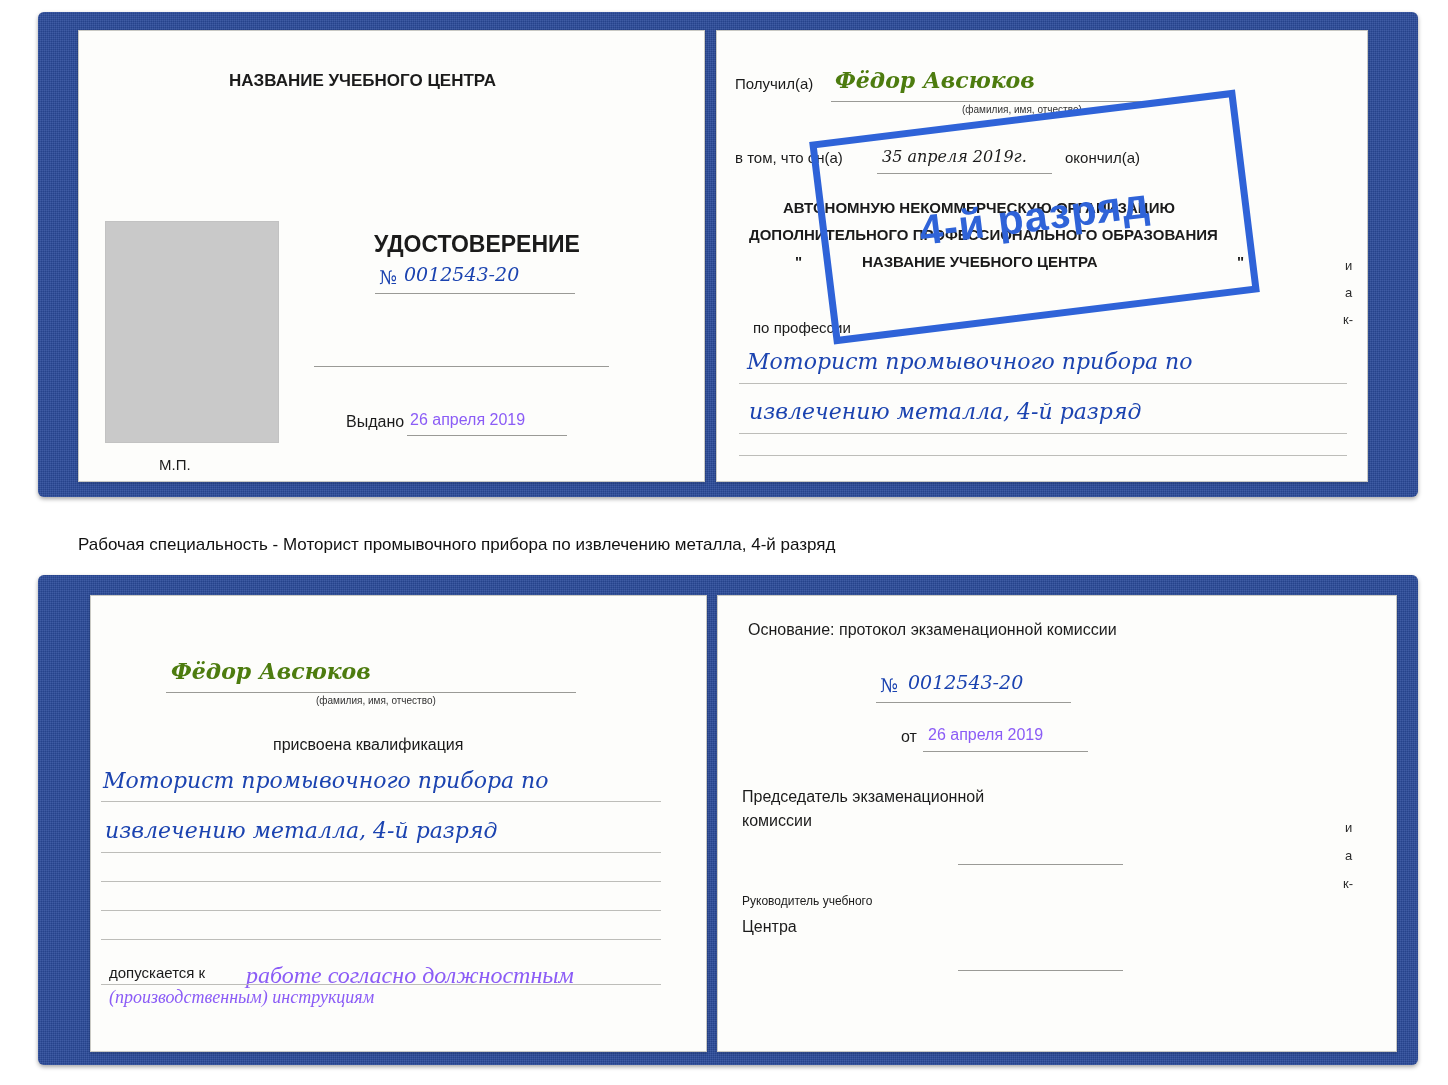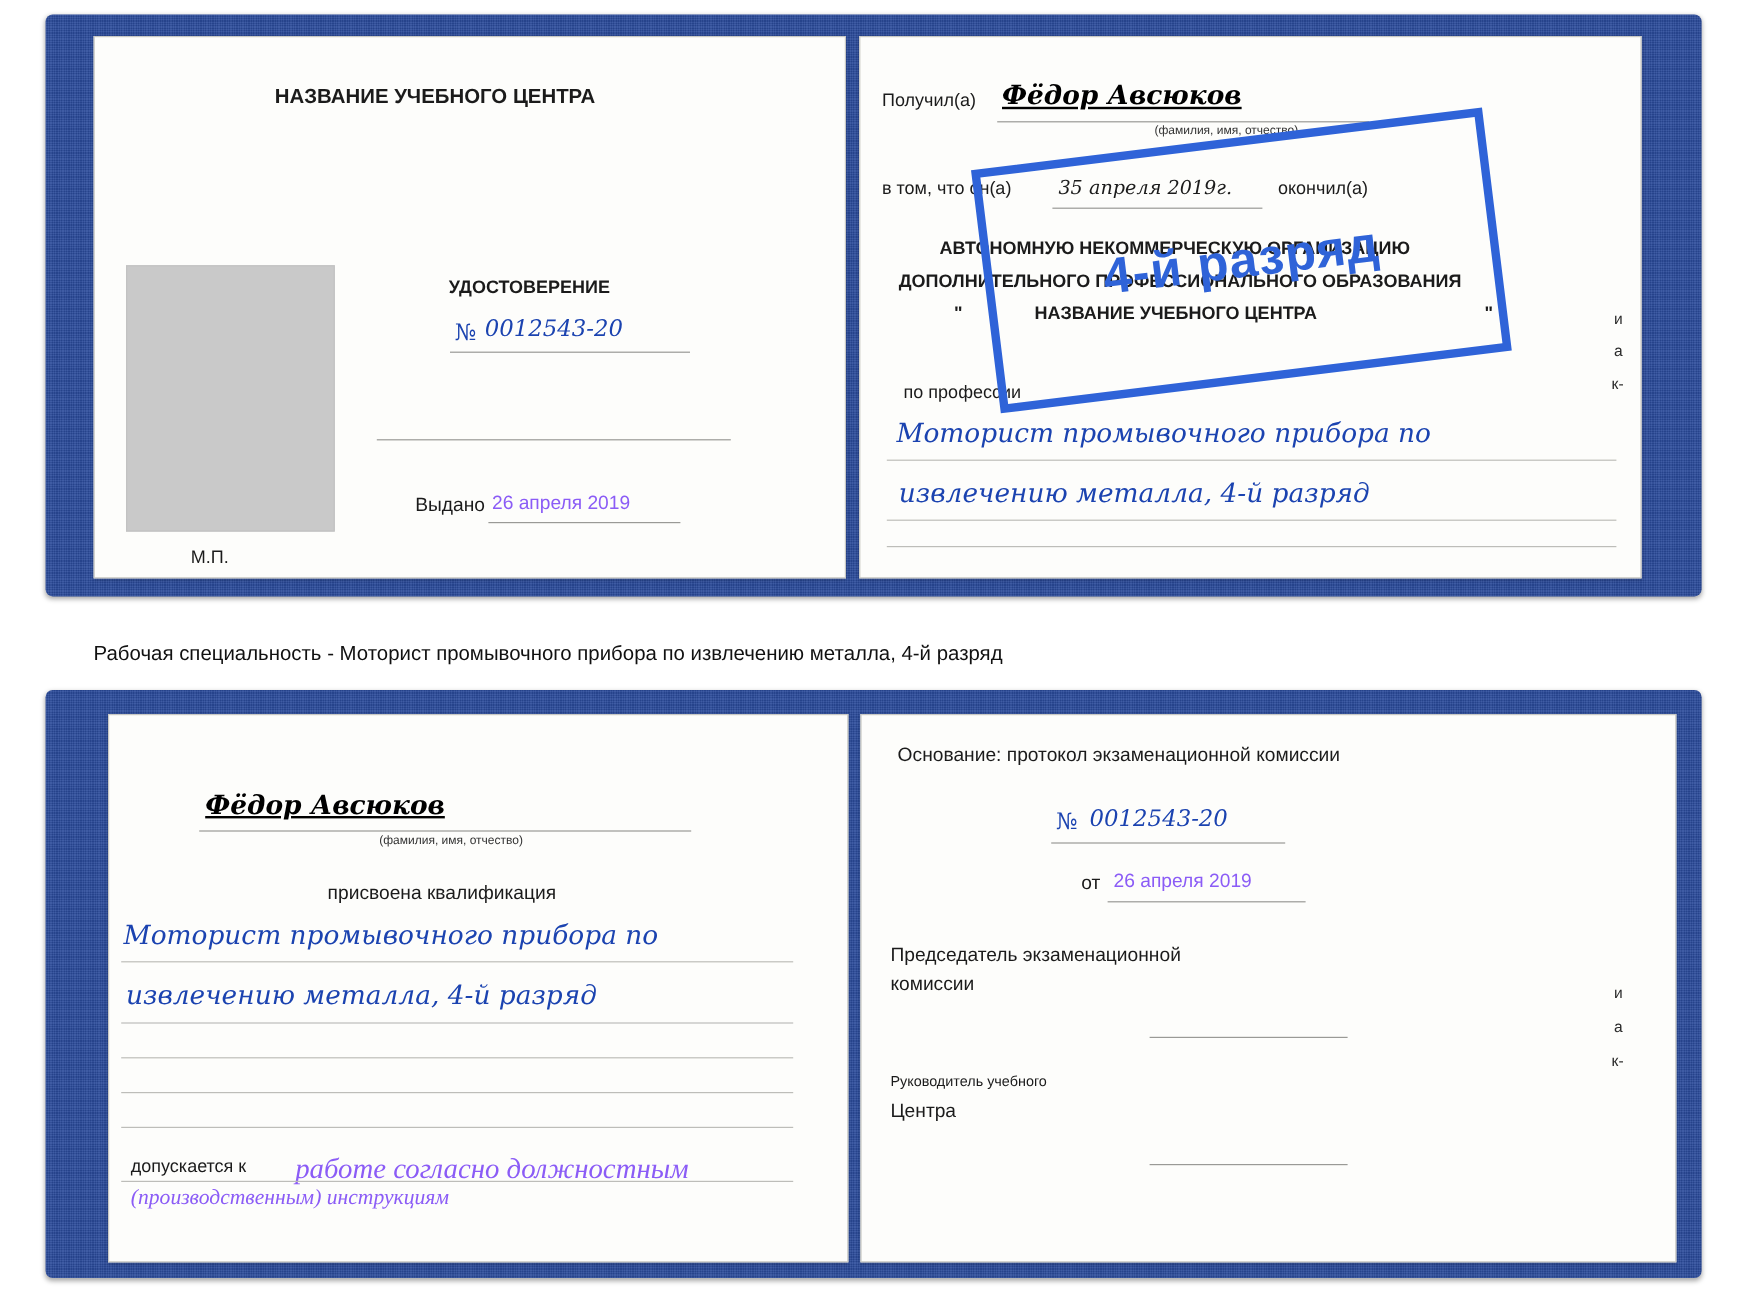--- a/index.html
+++ b/index.html
@@ -51,21 +51,21 @@
   .lbl.bold { font-weight: bold; }
   .lbl.tiny { font-size: 10px; color: #333; }
   .hand {
     position: absolute;
     font-family: "DejaVu Serif", serif;
     font-style: italic;
     color: #1b43b0;
     font-size: 19px;
     white-space: nowrap;
   }
-  .hand.blue-strong { color: #000000; text-decoration: underline; }
+  .hand.blue-strong { color: #4d7c0f; }
   .hand.big { font-size: 22px; }
   .ink-black {
     position: absolute;
     font-size: 16px;
     color: #8b5cf6;
     white-space: nowrap;
   }
   .rule {
     position: absolute;
     height: 1px;
@@ -116,21 +116,21 @@
 <body>
 
 <div class="book" style="left:38px; top:12px; width:1380px; height:485px;">
 </div>
 
 <div class="page" style="left:78px; top:30px; width:625px; height:450px;">
   <div class="lbl bold" style="left:150px; top:40px; font-size:17px;">НАЗВАНИЕ УЧЕБНОГО ЦЕНТРА</div>
 
   <div class="photo-box" style="left:26px; top:190px; width:172px; height:220px;"></div>
 
-  <div class="lbl bold" style="left:295px; top:200px; font-size:15px;">УДОСТОВЕРЕНИЕ</div>
+  <div class="lbl bold" style="left:295px; top:200px; font-size:23px;">УДОСТОВЕРЕНИЕ</div>
 
   <div class="hand" style="left:300px; top:235px; font-style:normal;">№</div>
   <div class="hand" style="left:325px; top:232px;">0012543-20</div>
   <div class="rule" style="left:296px; top:262px; width:200px;"></div>
 
   <div class="rule" style="left:235px; top:335px; width:295px;"></div>
 
   <div class="lbl" style="left:250px; top:382px; font-size:16px;margin-left:17px;">Выдано</div>
   <div class="ink-black" style="left:331px; top:380px;">26 апреля 2019</div>
   <div class="rule" style="left:328px; top:404px; width:160px;"></div>

